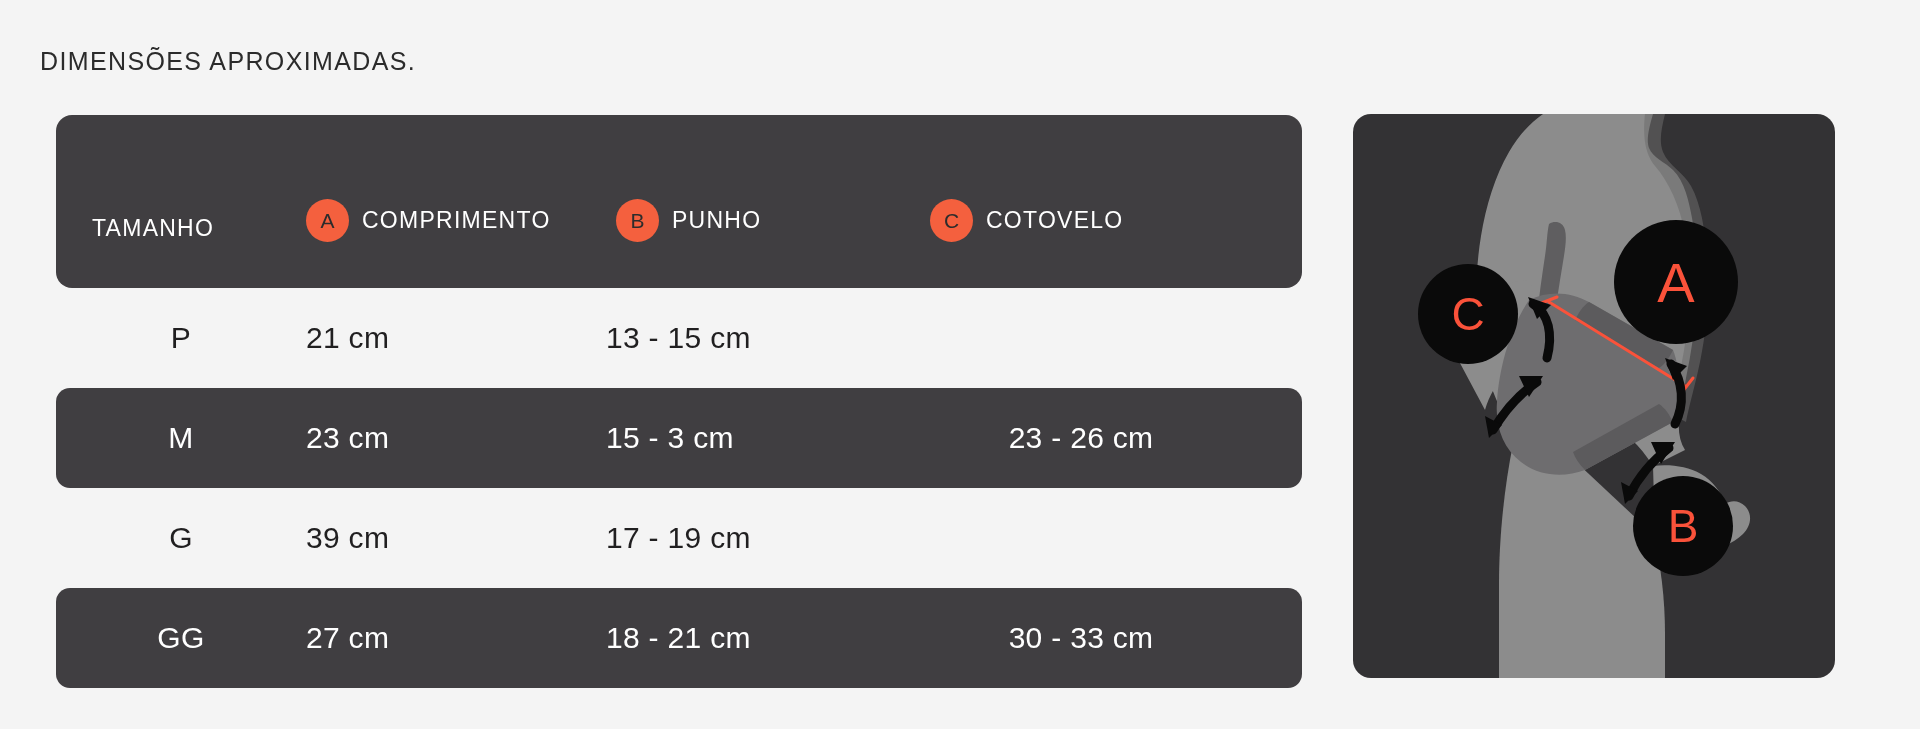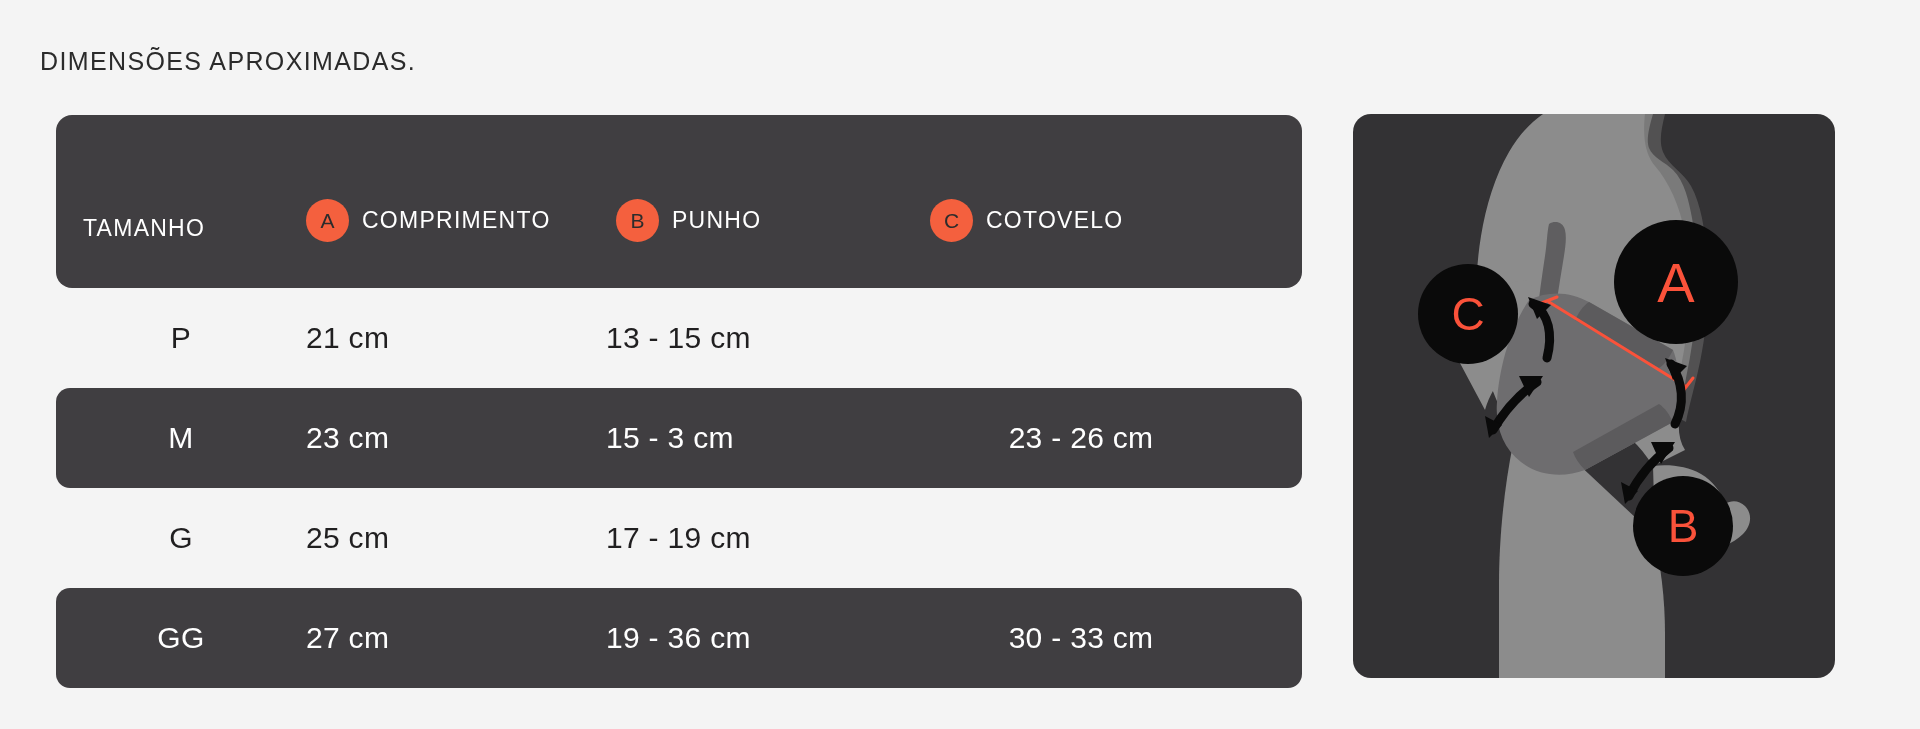--- a/index.html
+++ b/index.html
@@ -69,21 +69,21 @@
     display: flex;
     align-items: center;
   }
 
   
   .c-size   { width: 250px; justify-content: center; }
   .c-a      { width: 300px; justify-content: flex-start; }
   .c-b      { width: 310px; justify-content: flex-start; }
   .c-c      { width: 330px; justify-content: center; }
 
-  .row.header .c-size   { justify-content: flex-start; padding-left: 27px; }
+  .row.header .c-size   { justify-content: flex-start; padding-left: 36px; }
   .row.header .c-a      { justify-content: flex-start; padding-left: 0px; }
   .row.header .c-b      { justify-content: flex-start; padding-left: 10px; }
   .row.header .c-c      { justify-content: flex-start; padding-left: 14px; }
 
   .hdr-text {
     color: #ffffff;
     font-size: 23px;
     letter-spacing: 0.055em;
     font-weight: 400;
     white-space: nowrap;
@@ -178,36 +178,36 @@
       <div class="cell c-c">
         <span class="val">23 - 26 cm</span>
       </div>
     </div>
 
     <div class="row data light">
       <div class="cell c-size">
         <span class="val">G</span>
       </div>
       <div class="cell c-a">
-        <span class="val">25 cm</span>
+        <span class="val">39 cm</span>
       </div>
       <div class="cell c-b">
         <span class="val">17 - 19 cm</span>
       </div>
     </div>
 
     <div class="row data dark">
       <div class="cell c-size">
         <span class="val">GG</span>
       </div>
       <div class="cell c-a">
         <span class="val">27 cm</span>
       </div>
       <div class="cell c-b">
-        <span class="val">19 - 36 cm</span>
+        <span class="val">18 - 21 cm</span>
       </div>
       <div class="cell c-c">
         <span class="val">30 - 33 cm</span>
       </div>
     </div>
 
   </div>
 
   <div class="illus-panel">
     <svg width="482" height="564" viewBox="0 0 482 564">

